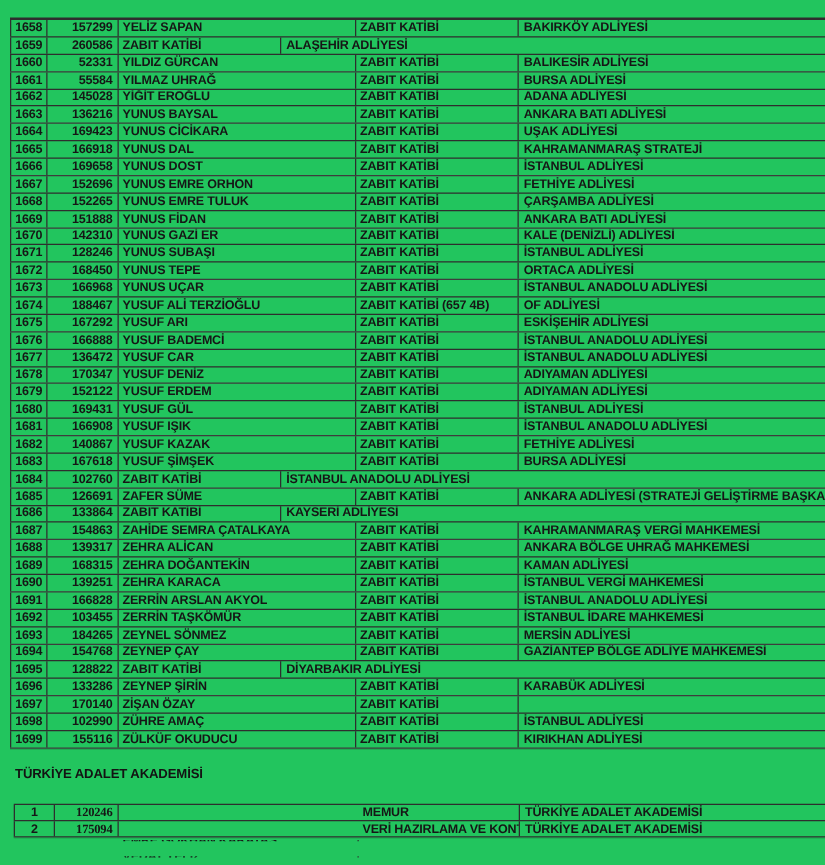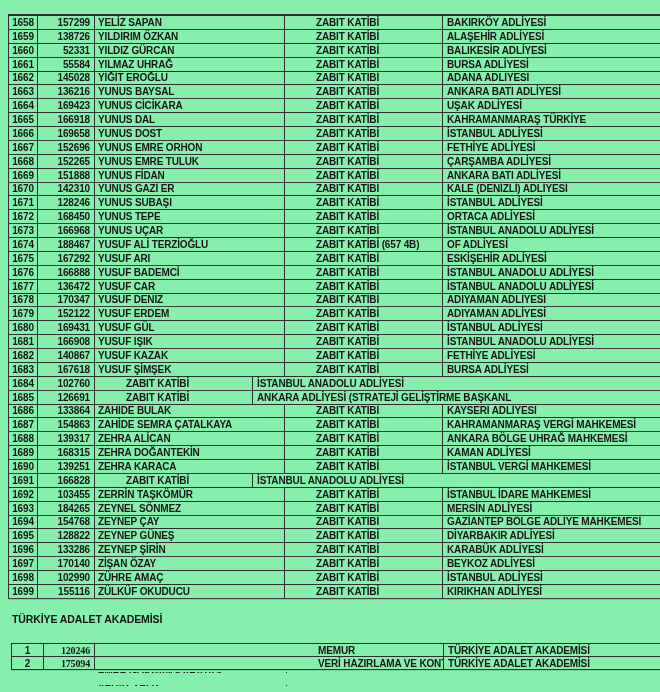--- a/index.html
+++ b/index.html
@@ -12,21 +12,21 @@
     height: 692px;
     position: relative;
     overflow: hidden;
     font-family: "Liberation Sans", sans-serif;
     font-weight: 700;
     color: #161616;
   }
   .page {
     position: absolute;
     inset: 0;
-    background: #86efac;
+    background: #22c55e;
   }
   .tbl {
     position: absolute;
     border-top: 2px solid #2e2e2e;
     box-shadow: 0 1px 0 rgba(0,0,0,0.12);
   }
   #table1 {
     left: 8px;
     top: 14px;
     width: 652px;
@@ -74,21 +74,20 @@
   }
   .c-name {
     width: 190px;
     padding-left: 3px;
     border-right: 1.4px solid #2e2e2e;
   }
   .c-title {
     width: 130px;
     padding-left: 3px;
     border-right: 1.4px solid #2e2e2e;
-    margin-left: 28px;
   }
   .c-loc {
     flex: 1;
     padding-left: 4px;
   }
   #table2 .c-num  { width: 33px; }
   #table2 .c-reg  { width: 51px; font-family: Liberation Serif, serif; }
   #table2 .c-name { width: 192px; margin-top: 28px; }
   #table2 .c-title{ width: 129px; }
   .section-heading {
@@ -109,22 +108,21 @@
   <div class="row">
     <div class="c c-num">1658</div>
     <div class="c c-reg">157299</div>
     <div class="c c-name">YELİZ SAPAN</div>
     <div class="c c-title">ZABIT KATİBİ</div>
     <div class="c c-loc">BAKIRKÖY ADLİYESİ</div>
   </div>
 
   <div class="row">
     <div class="c c-num">1659</div>
-    <div class="c c-reg">138726</div>
-    <div class="c c-name">YILDIRIM ÖZKAN</div>
+    <div class="c c-reg">260586</div>
     <div class="c c-title">ZABIT KATİBİ</div>
     <div class="c c-loc">ALAŞEHİR ADLİYESİ</div>
   </div>
 
   <div class="row">
     <div class="c c-num">1660</div>
     <div class="c c-reg">52331</div>
     <div class="c c-name">YILDIZ GÜRCAN</div>
     <div class="c c-title">ZABIT KATİBİ</div>
     <div class="c c-loc">BALIKESİR ADLİYESİ</div>
@@ -160,21 +158,21 @@
     <div class="c c-name">YUNUS CİCİKARA</div>
     <div class="c c-title">ZABIT KATİBİ</div>
     <div class="c c-loc">UŞAK ADLİYESİ</div>
   </div>
 
   <div class="row">
     <div class="c c-num">1665</div>
     <div class="c c-reg">166918</div>
     <div class="c c-name">YUNUS DAL</div>
     <div class="c c-title">ZABIT KATİBİ</div>
-    <div class="c c-loc">KAHRAMANMARAŞ TÜRKİYE</div>
+    <div class="c c-loc">KAHRAMANMARAŞ STRATEJİ</div>
   </div>
 
   <div class="row">
     <div class="c c-num">1666</div>
     <div class="c c-reg">169658</div>
     <div class="c c-name">YUNUS DOST</div>
     <div class="c c-title">ZABIT KATİBİ</div>
     <div class="c c-loc">İSTANBUL ADLİYESİ</div>
   </div>
 
@@ -317,28 +315,28 @@
   <div class="row">
     <div class="c c-num">1684</div>
     <div class="c c-reg">102760</div>
     <div class="c c-title">ZABIT KATİBİ</div>
     <div class="c c-loc">İSTANBUL ANADOLU ADLİYESİ</div>
   </div>
 
   <div class="row">
     <div class="c c-num">1685</div>
     <div class="c c-reg">126691</div>
+    <div class="c c-name">ZAFER SÜME</div>
     <div class="c c-title">ZABIT KATİBİ</div>
     <div class="c c-loc">ANKARA ADLİYESİ (STRATEJİ GELİŞTİRME BAŞKANL</div>
   </div>
 
   <div class="row">
     <div class="c c-num">1686</div>
     <div class="c c-reg">133864</div>
-    <div class="c c-name">ZAHİDE BULAK</div>
     <div class="c c-title">ZABIT KATİBİ</div>
     <div class="c c-loc">KAYSERİ ADLİYESİ</div>
   </div>
 
   <div class="row">
     <div class="c c-num">1687</div>
     <div class="c c-reg">154863</div>
     <div class="c c-name">ZAHİDE SEMRA ÇATALKAYA</div>
     <div class="c c-title">ZABIT KATİBİ</div>
     <div class="c c-loc">KAHRAMANMARAŞ VERGİ MAHKEMESİ</div>
@@ -364,20 +362,21 @@
     <div class="c c-num">1690</div>
     <div class="c c-reg">139251</div>
     <div class="c c-name">ZEHRA KARACA</div>
     <div class="c c-title">ZABIT KATİBİ</div>
     <div class="c c-loc">İSTANBUL VERGİ MAHKEMESİ</div>
   </div>
 
   <div class="row">
     <div class="c c-num">1691</div>
     <div class="c c-reg">166828</div>
+    <div class="c c-name">ZERRİN ARSLAN AKYOL</div>
     <div class="c c-title">ZABIT KATİBİ</div>
     <div class="c c-loc">İSTANBUL ANADOLU ADLİYESİ</div>
   </div>
 
   <div class="row">
     <div class="c c-num">1692</div>
     <div class="c c-reg">103455</div>
     <div class="c c-name">ZERRİN TAŞKÖMÜR</div>
     <div class="c c-title">ZABIT KATİBİ</div>
     <div class="c c-loc">İSTANBUL İDARE MAHKEMESİ</div>
@@ -395,39 +394,37 @@
     <div class="c c-num">1694</div>
     <div class="c c-reg">154768</div>
     <div class="c c-name">ZEYNEP ÇAY</div>
     <div class="c c-title">ZABIT KATİBİ</div>
     <div class="c c-loc">GAZİANTEP BÖLGE ADLİYE MAHKEMESİ</div>
   </div>
 
   <div class="row">
     <div class="c c-num">1695</div>
     <div class="c c-reg">128822</div>
-    <div class="c c-name">ZEYNEP GÜNEŞ</div>
     <div class="c c-title">ZABIT KATİBİ</div>
     <div class="c c-loc">DİYARBAKIR ADLİYESİ</div>
   </div>
 
   <div class="row">
     <div class="c c-num">1696</div>
     <div class="c c-reg">133286</div>
     <div class="c c-name">ZEYNEP ŞİRİN</div>
     <div class="c c-title">ZABIT KATİBİ</div>
     <div class="c c-loc">KARABÜK ADLİYESİ</div>
   </div>
 
   <div class="row">
     <div class="c c-num">1697</div>
     <div class="c c-reg">170140</div>
     <div class="c c-name">ZİŞAN ÖZAY</div>
     <div class="c c-title">ZABIT KATİBİ</div>
-    <div class="c c-loc">BEYKOZ ADLİYESİ</div>
   </div>
 
   <div class="row">
     <div class="c c-num">1698</div>
     <div class="c c-reg">102990</div>
     <div class="c c-name">ZÜHRE AMAÇ</div>
     <div class="c c-title">ZABIT KATİBİ</div>
     <div class="c c-loc">İSTANBUL ADLİYESİ</div>
   </div>
 

